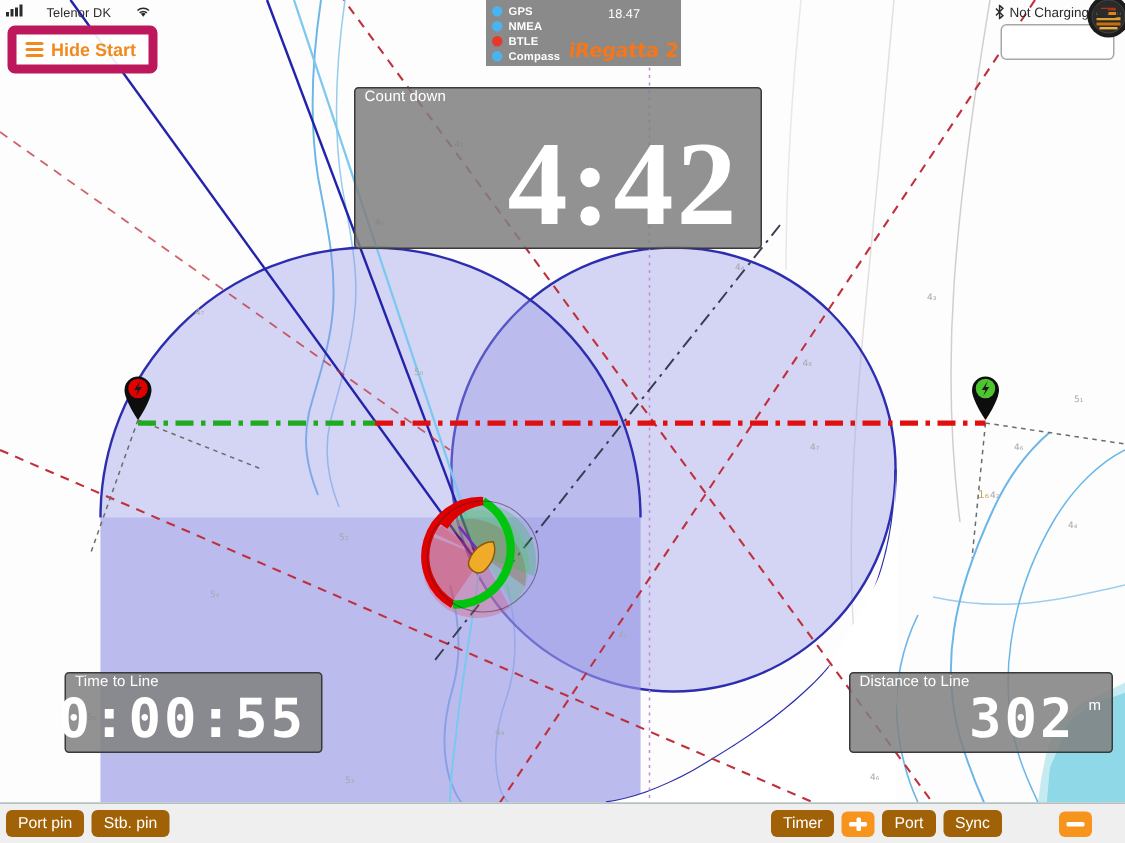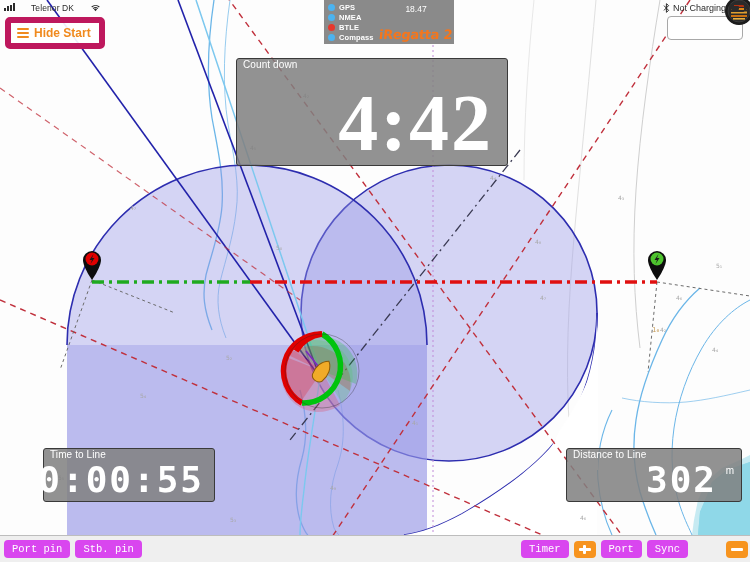--- a/index.html
+++ b/index.html
@@ -117,33 +117,33 @@
   #panel-disttoline .lcd-value { font-size:36px; right:24px; bottom:3px; }
   #panel-disttoline .lcd-unit { right:7px; top:16px; }
 
   
   #toolbar {
     position:absolute; left:0; bottom:0; width:750px; height:27px;
     background:#efefef; border-top:1px solid #bdbdbd; z-index:45;
     display:flex; align-items:center;
   }
   .tb-btn {
-    background:#d946ef; color:#ffffff; border:none; border-radius:4px;
-    font-size:10.5px; font-family:Liberation Mono, monospace;
+    background:#a16207; color:#ffffff; border:none; border-radius:4px;
+    font-size:10.5px; font-family:Liberation Sans, sans-serif;
     padding:3px 8px; cursor:pointer; line-height:1.2;
   }
   .tb-icon-btn {
     background:#f7941e; border:none; border-radius:4px;
     width:22px; height:17px; cursor:pointer; position:relative;
   }
   .tb-icon-btn .hbar, .tb-icon-btn .vbar { position:absolute; background:#ffffff; border-radius:1px; }
   .tb-icon-btn .hbar { left:5px; right:5px; top:7.5px; height:2.5px; }
   .tb-icon-btn .vbar { top:4px; bottom:4px; left:9.7px; width:2.5px; }
   #tb-left { display:flex; gap:5px; padding-left:4px; }
-  #tb-right { display:flex; gap:5px; margin-left:auto; padding-right:2px; align-items:center; }
+  #tb-right { display:flex; gap:5px; margin-left:auto; padding-right:22px; align-items:center; }
   .tb-gap { width:28px; }
 </style>
 </head>
 <body>
 
 <div id="map-layer">
 <svg id="map-svg" width="750" height="562" viewBox="0 0 750 562" xmlns="http://www.w3.org/2000/svg">
   <defs>
     <clipPath id="mapclip">
           <rect x="0" y="0" width="750" height="535"></rect>

